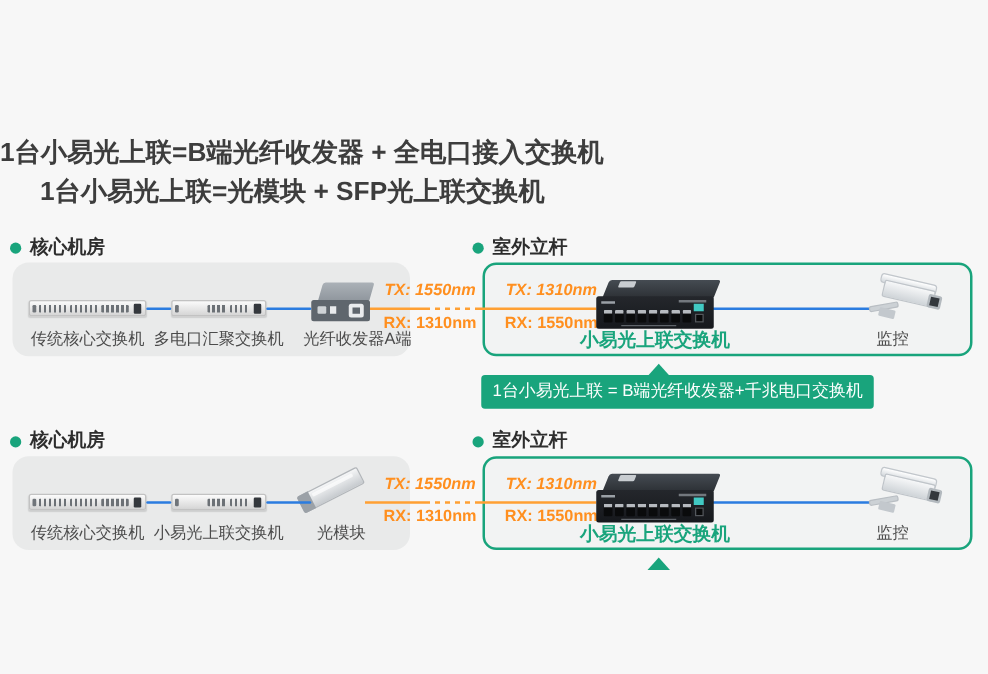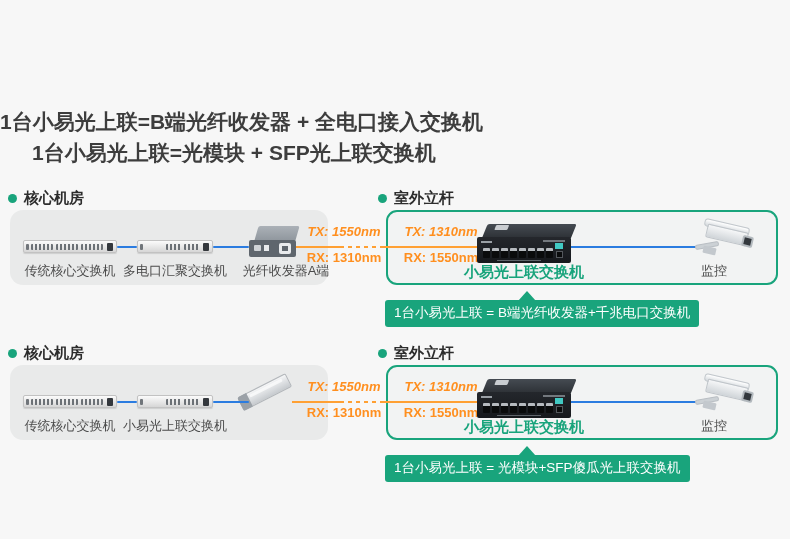--- a/index.html
+++ b/index.html
@@ -277,20 +277,21 @@
           <i></i>
         </div>
       <div class="rack-end"></div>
     </div>
     <div class="module">
       <div class="mod-body"></div>
     </div>
 
     <div class="devlabel" style="left:18px;width:104px">传统核心交换机</div>
     <div class="devlabel" style="left:123px;width:104px">小易光上联交换机</div>
+    <div class="devlabel" style="left:221px;width:104px">光模块</div>
 
     <div class="bline" style="left:117px;width:20px"></div>
     <div class="bline" style="left:213px;width:36px"></div>
     <div class="oline" style="left:292px;width:48px"></div>
     <div class="odash" style="left:340px;width:40px"></div>
     <div class="oline" style="left:380px;width:97px"></div>
     <div class="bline" style="left:570px;width:126px"></div>
 
     <div class="wav tx" style="left:301px">TX: 1550nm</div>
     <div class="wav rx" style="left:301px">RX: 1310nm</div>
@@ -323,16 +324,15 @@
     <div class="cam">
       <div class="cam-hood"></div>
         <div class="cam-body"></div>
         <div class="cam-lens"></div>
         <div class="cam-arm"></div>
         <div class="cam-base"></div>
     </div>
     <div class="devlabel" style="left:684px;width:60px">监控</div>
 
     <i class="banner-arrow"></i>
-    <div class="banner">1台小易光上联 = 光模块+SFP傻瓜光上联交换机</div>
   </div>
 
 </div>
 
 </body></html>

